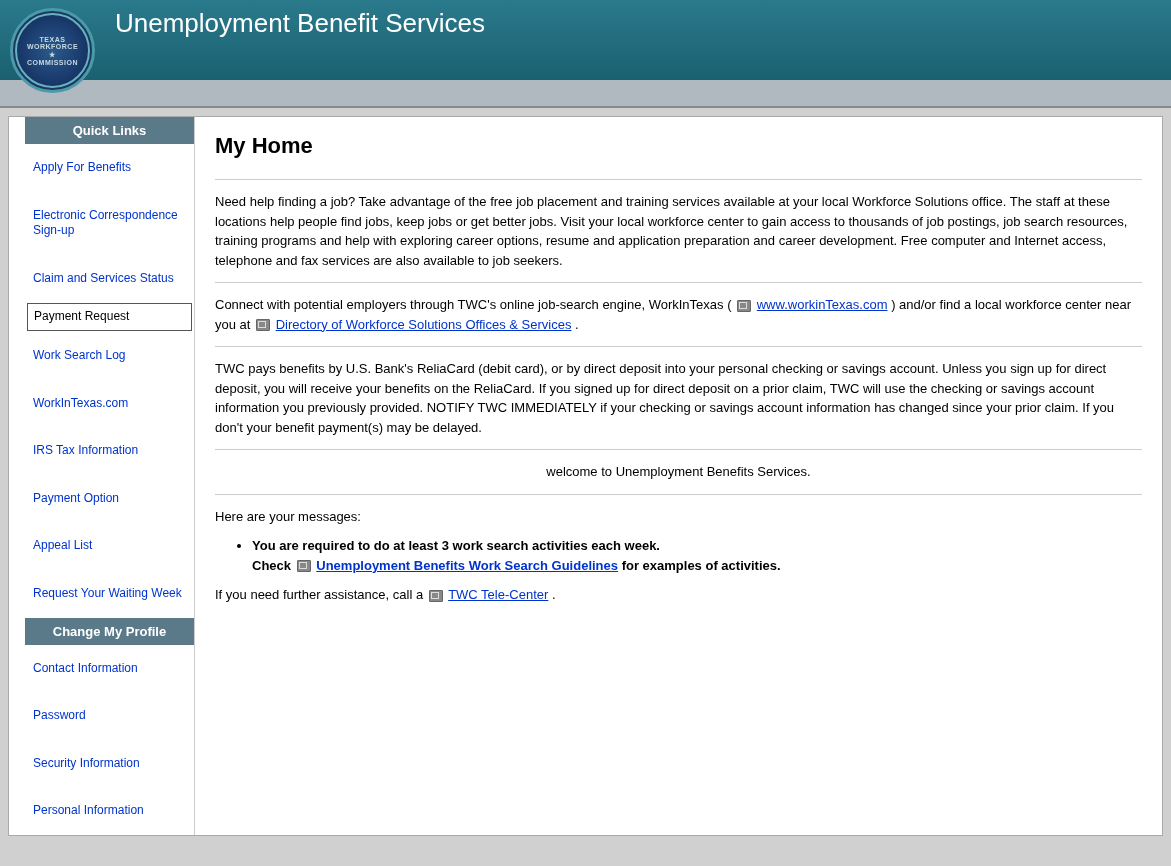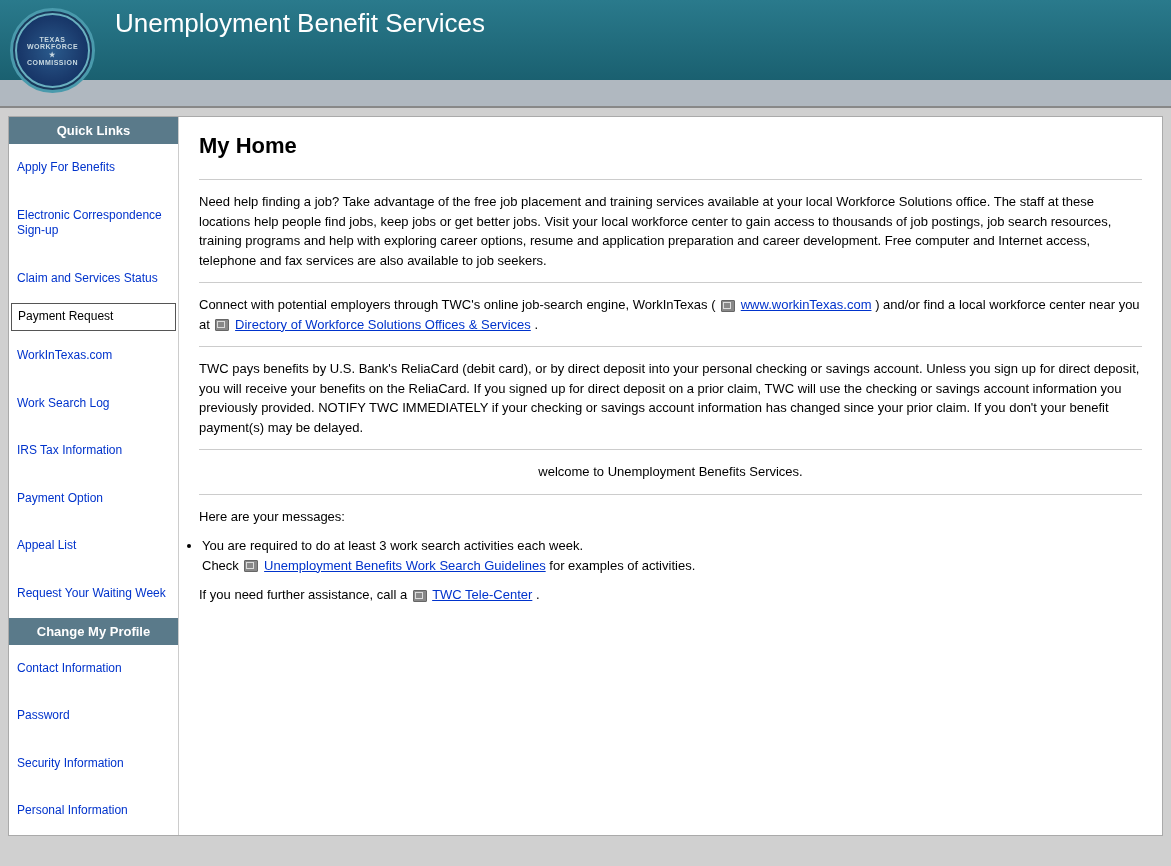--- a/index.html
+++ b/index.html
@@ -73,20 +73,21 @@
       border: 1px solid #aaa;
       min-height: 720px;
     }
 
     
     .sidebar {
       width: 170px;
       flex-shrink: 0;
       background: white;
       border-right: 1px solid #ccc;
+      margin-left: 16px;
     }
     .sidebar-section-header {
       background: #5a7a8a;
       color: white;
       font-weight: bold;
       font-size: 13px;
       text-align: center;
       padding: 6px 4px;
     }
     .sidebar-item {
@@ -136,22 +137,23 @@
       color: #0033cc;
       text-decoration: underline;
     }
     .content .welcome-text {
       text-align: center;
       color: #000;
       font-size: 13px;
       margin: 10px 0;
     }
     .content ul {
-      margin-left: 3px;
+      margin-left: 37px;
       margin-bottom: 10px;
+      font-weight: bold;
     }
     .content ul li {
       margin-bottom: 6px;
       line-height: 1.5;
     }
 
     
     .ext-icon {
       display: inline-block;
       width: 14px;
@@ -190,22 +192,22 @@
 
 <div class="main-container">
 
   <div class="sidebar">
     <div class="sidebar-section-header">Quick Links</div>
 
     <a class="sidebar-item">Apply For Benefits</a>
     <a class="sidebar-item">Electronic Correspondence Sign-up</a>
     <a class="sidebar-item">Claim and Services Status</a>
     <a class="sidebar-item active">Payment Request</a>
+    <a class="sidebar-item">Work Search Log</a>
     <a class="sidebar-item">WorkInTexas.com</a>
-    <a class="sidebar-item">Work Search Log</a>
     <a class="sidebar-item">IRS Tax Information</a>
     <a class="sidebar-item">Payment Option</a>
     <a class="sidebar-item">Appeal List</a>
     <a class="sidebar-item">Request Your Waiting Week</a>
 
     <div class="sidebar-section-header">Change My Profile</div>
 
     <a class="sidebar-item">Contact Information</a>
     <a class="sidebar-item">Password</a>
     <a class="sidebar-item">Security Information</a>

